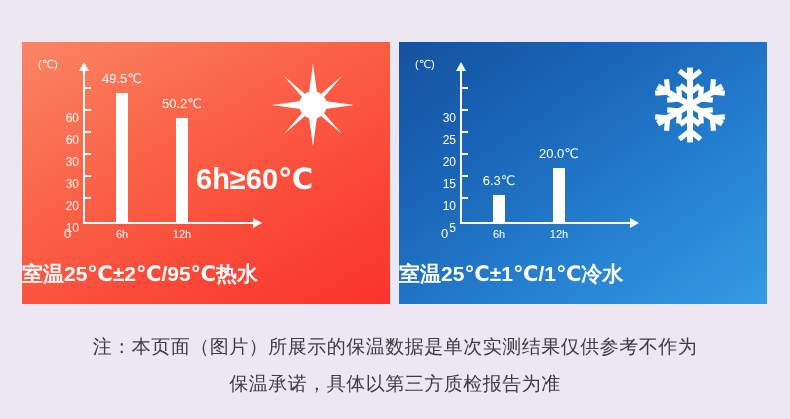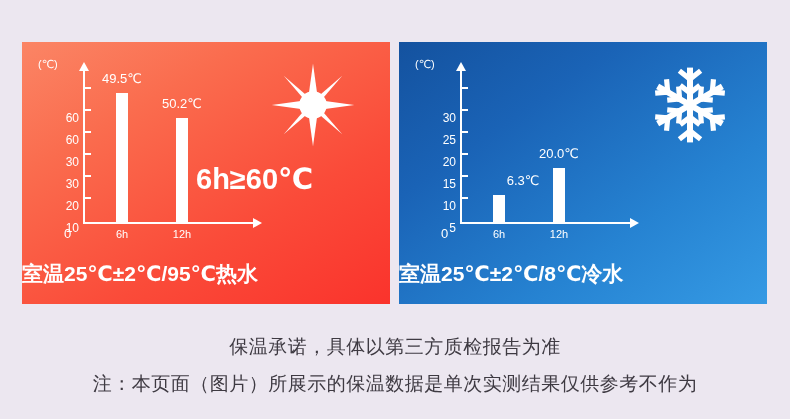--- a/index.html
+++ b/index.html
@@ -296,21 +296,21 @@
         <span class="tick-label">10</span>
         </div>
       <div class="tick-wrap" style="top:139px">
           <i></i>
         <span class="tick-label">5</span>
         </div>
 
       <div class="zero-label">0</div>
 
       <div class="bar" style="left:80px; top:137px; height:27px;"></div>
-      <div class="bar-value" style="left:86px; top:115px;margin-left:24px;">6.3℃</div>
+      <div class="bar-value" style="left:86px; top:115px;">6.3℃</div>
       <div class="cat-label" style="left:86px;">6h</div>
 
       <div class="bar" style="left:140px; top:110px; height:54px;"></div>
       <div class="bar-value" style="left:146px; top:88px;">20.0℃</div>
       <div class="cat-label" style="left:146px;">12h</div>
     </div>
 
     <div class="weather-icon">
       <svg viewBox="0 0 100 100" aria-hidden="true">
         <g stroke="#ffffff" stroke-width="7" stroke-linecap="square" fill="none">
@@ -348,20 +348,20 @@
 
             <line x1="24.1" y1="65" x2="23" y2="77"></line>
             <line x1="24.1" y1="65" x2="12.5" y2="64"></line>
             <line x1="37.9" y1="57" x2="37" y2="68.5"></line>
             <line x1="37.9" y1="57" x2="26.5" y2="56"></line>
           </g>
         </g>
       </svg>
     </div>
 
-    <div class="caption">室温25℃±2℃/8℃冷水</div>
+    <div class="caption">室温25℃±1℃/1℃冷水</div>
   </div>
 </div>
 
 <div class="footnote">
+  <div>注：本页面（图片）所展示的保温数据是单次实测结果仅供参考不作为</div>
   <div>保温承诺，具体以第三方质检报告为准</div>
-  <div>注：本页面（图片）所展示的保温数据是单次实测结果仅供参考不作为</div>
 </div>
 
 </body></html>

